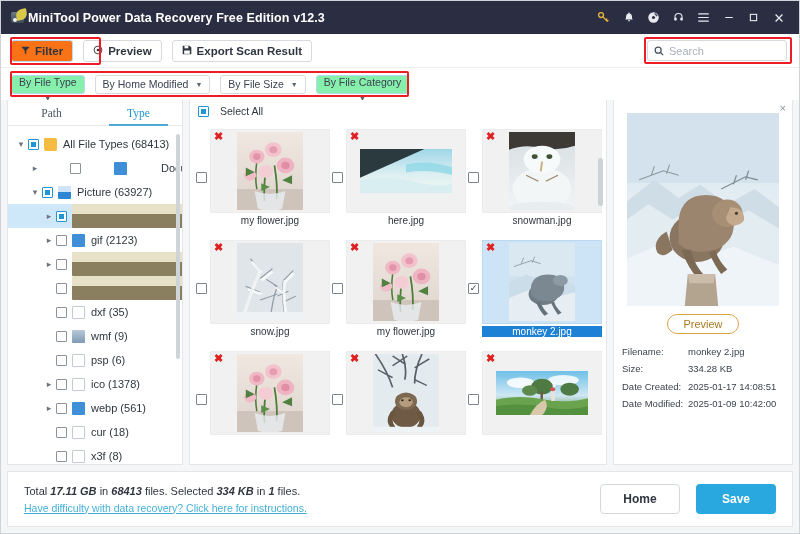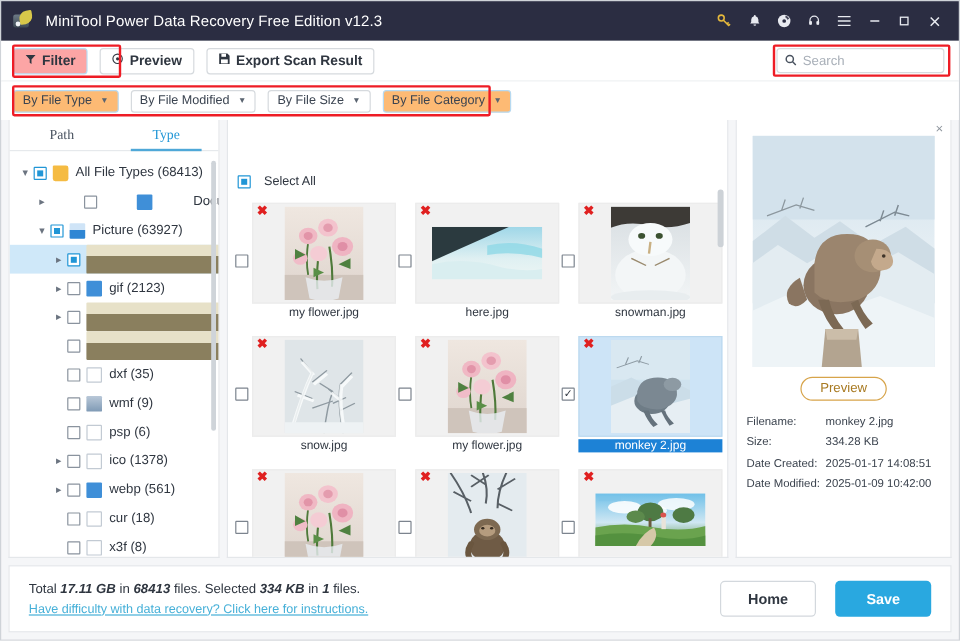--- a/index.html
+++ b/index.html
@@ -26,21 +26,21 @@
   }
   .app-icon .leaf {
     position:absolute; left:5px; top:0px; width:11px; height:11px;
     background: #d8c84a; border-radius: 60% 10% 60% 10%; transform: rotate(-10deg);
   }
   .app-icon .dot {
     position:absolute; left:2px; top:9px; width:4px; height:4px;
     background:#f0f3f6; border-radius:50%;
   }
   .title-text {
-    color: #fff; font-size: 12.5px; font-weight: normal; margin-left: 10px;
+    color: #fff; font-size: 12.5px; font-weight: bold; 
     letter-spacing: .1px; white-space: nowrap;
   }
   .tb-spacer { flex: 1 1 auto; }
   .tb-icons { display: flex; align-items: center; gap: 0px; }
   .tb-btn {
     width: 25px; height: 25px; display: flex; align-items: center; justify-content: center;
     color: #e8eaf0; font-size: 13px; line-height: 1;
   }
   .tb-btn svg { display:block; }
   .tb-btn.key { color: #e5b83c; }
@@ -49,21 +49,21 @@
   .toolbar {
     height: 34px; background: #fff; display: flex; align-items: center;
     padding: 0 10px; flex: none; position: relative; border-bottom: 1px solid #eceef0;
   }
   .tool-btn {
     height: 22px; border: 1px solid #d6dade; background: #fff; border-radius: 3px;
     display: flex; align-items: center; gap: 5px; padding: 0 9px;
     font-size: 11.5px; color: #2f3640; font-weight: bold; margin-right: 10px;
     white-space: nowrap;
   }
-  .tool-btn.active { background: #fca5a5; border-color: #b9dcf3; }
+  .tool-btn.active { background: #f97316; border-color: #b9dcf3; }
   .hi-box { position: absolute; border: 2px solid #ee1c25; border-radius: 2px; pointer-events: none; }
   #hi-filter { left: 9px; top: 3px; width: 91px; height: 28px; }
   #hi-search { left: 643px; top: 3px; width: 148px; height: 27px; }
   .search-wrap {
     margin-left: auto; width: 140px; height: 21px; background:#fff;
     border: 1px solid #d6dade; border-radius: 3px; display:flex; align-items:center;
     padding: 0 6px; gap: 5px; margin-right: 2px;
   }
   .search-wrap input {
     border: none; outline: none; font-size: 11px; color: #2f3640; width: 100%;
@@ -75,21 +75,21 @@
   .filterbar {
     height: 32px; background: #fff; display: flex; align-items: center;
     padding: 0 10px; position: relative; flex: none;
   }
   #hi-filters { left: 9px; top: 3px; width: 399px; height: 26px; }
   .chip {
     height: 19px; border: 1px solid #d6dade; border-radius: 3px; background: #fff;
     display: flex; align-items: center; gap: 7px; padding: 0 7px;
     font-size: 10.5px; color: #3a4350; margin-right: 10px; white-space: nowrap;
   }
-  .chip.active { background: #fdba74; border-color: #b7d9f0; }
+  .chip.active { background: #86efac; border-color: #b7d9f0; flex-direction: column; }
   .caret { font-size: 7px; color: #5a6470; line-height: 1; }
 
   
   .body-area { flex: 1 1 auto; display: flex; padding: 0 6px 0 6px; gap: 0; min-height: 0; }
 
   
   .tree-panel {
     width: 176px; background: #fff; display: flex; flex-direction: column;
     border: 1px solid #e4e7ea; border-top: none; flex: none; position: relative;
   }
@@ -132,21 +132,21 @@
     position: absolute; right: 2px; top: 34px; width: 4px; height: 225px;
     background: #cfd4d9; border-radius: 3px;
   }
 
   
   .grid-panel {
     flex: 1 1 auto; background: #fff; margin-left: 6px; border: 1px solid #e4e7ea;
     border-top: none; display: flex; flex-direction: column; position: relative; min-width: 0;
   }
   .selectall-row {
-    height: 22px; display: flex; align-items: center; padding-left: 8px; gap: 6px; flex: none; margin-top: 40px;
+    height: 22px; display: flex; align-items: center; padding-left: 8px; gap: 6px; flex: none;
   }
   .selectall-row .label { font-size: 10.5px; color: #2f3640; }
   .grid {
     flex: 1 1 auto; display: grid; grid-template-columns: repeat(3, 1fr);
     grid-auto-rows: 111px; padding: 0 4px; overflow: hidden; align-content: start;
   }
   .cell { display: flex; align-items: center; gap: 3px; padding-left: 2px; }
   .cell-cbx {
     width: 11px; height: 11px; border: 1px solid #7c848e; background: #fff;
     flex: none; border-radius: 1px; display:flex; align-items:center; justify-content:center;
@@ -349,21 +349,21 @@
     <div class="hi-box" id="hi-filter"></div>
     <div class="hi-box" id="hi-search"></div>
   </div>
 
   <div class="filterbar">
     <div class="chip active">
       <span>By File Type</span>
       <span class="caret">▼</span>
     </div>
     <div class="chip">
-      <span>By File Modified</span>
+      <span>By Home Modified</span>
       <span class="caret">▼</span>
     </div>
     <div class="chip">
       <span>By File Size</span>
       <span class="caret">▼</span>
     </div>
     <div class="chip active">
       <span>By File Category</span>
       <span class="caret">▼</span>
     </div>

